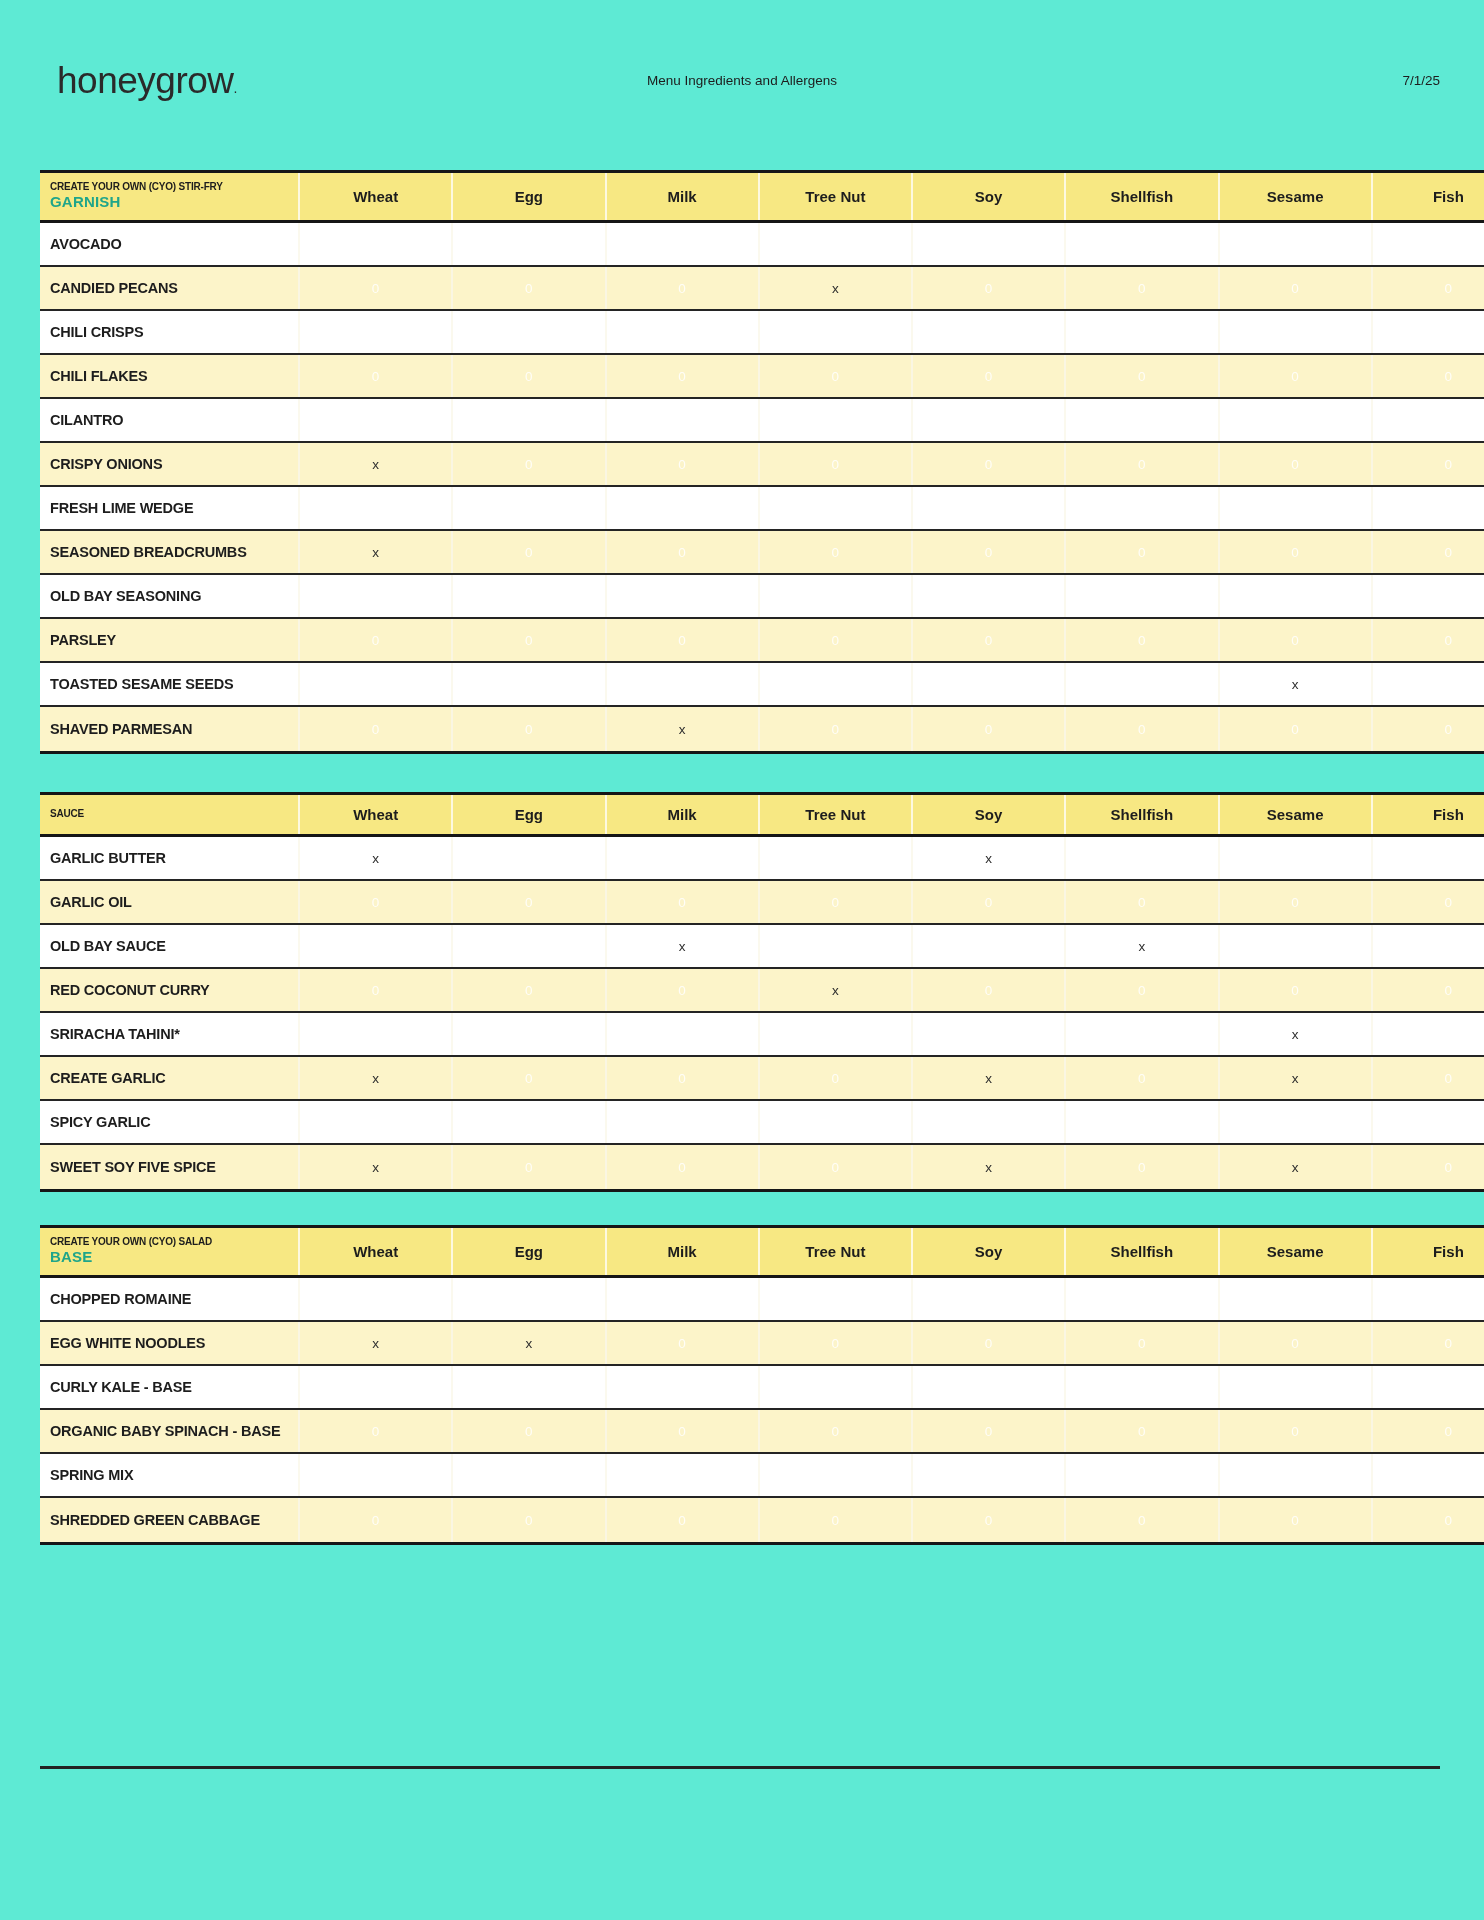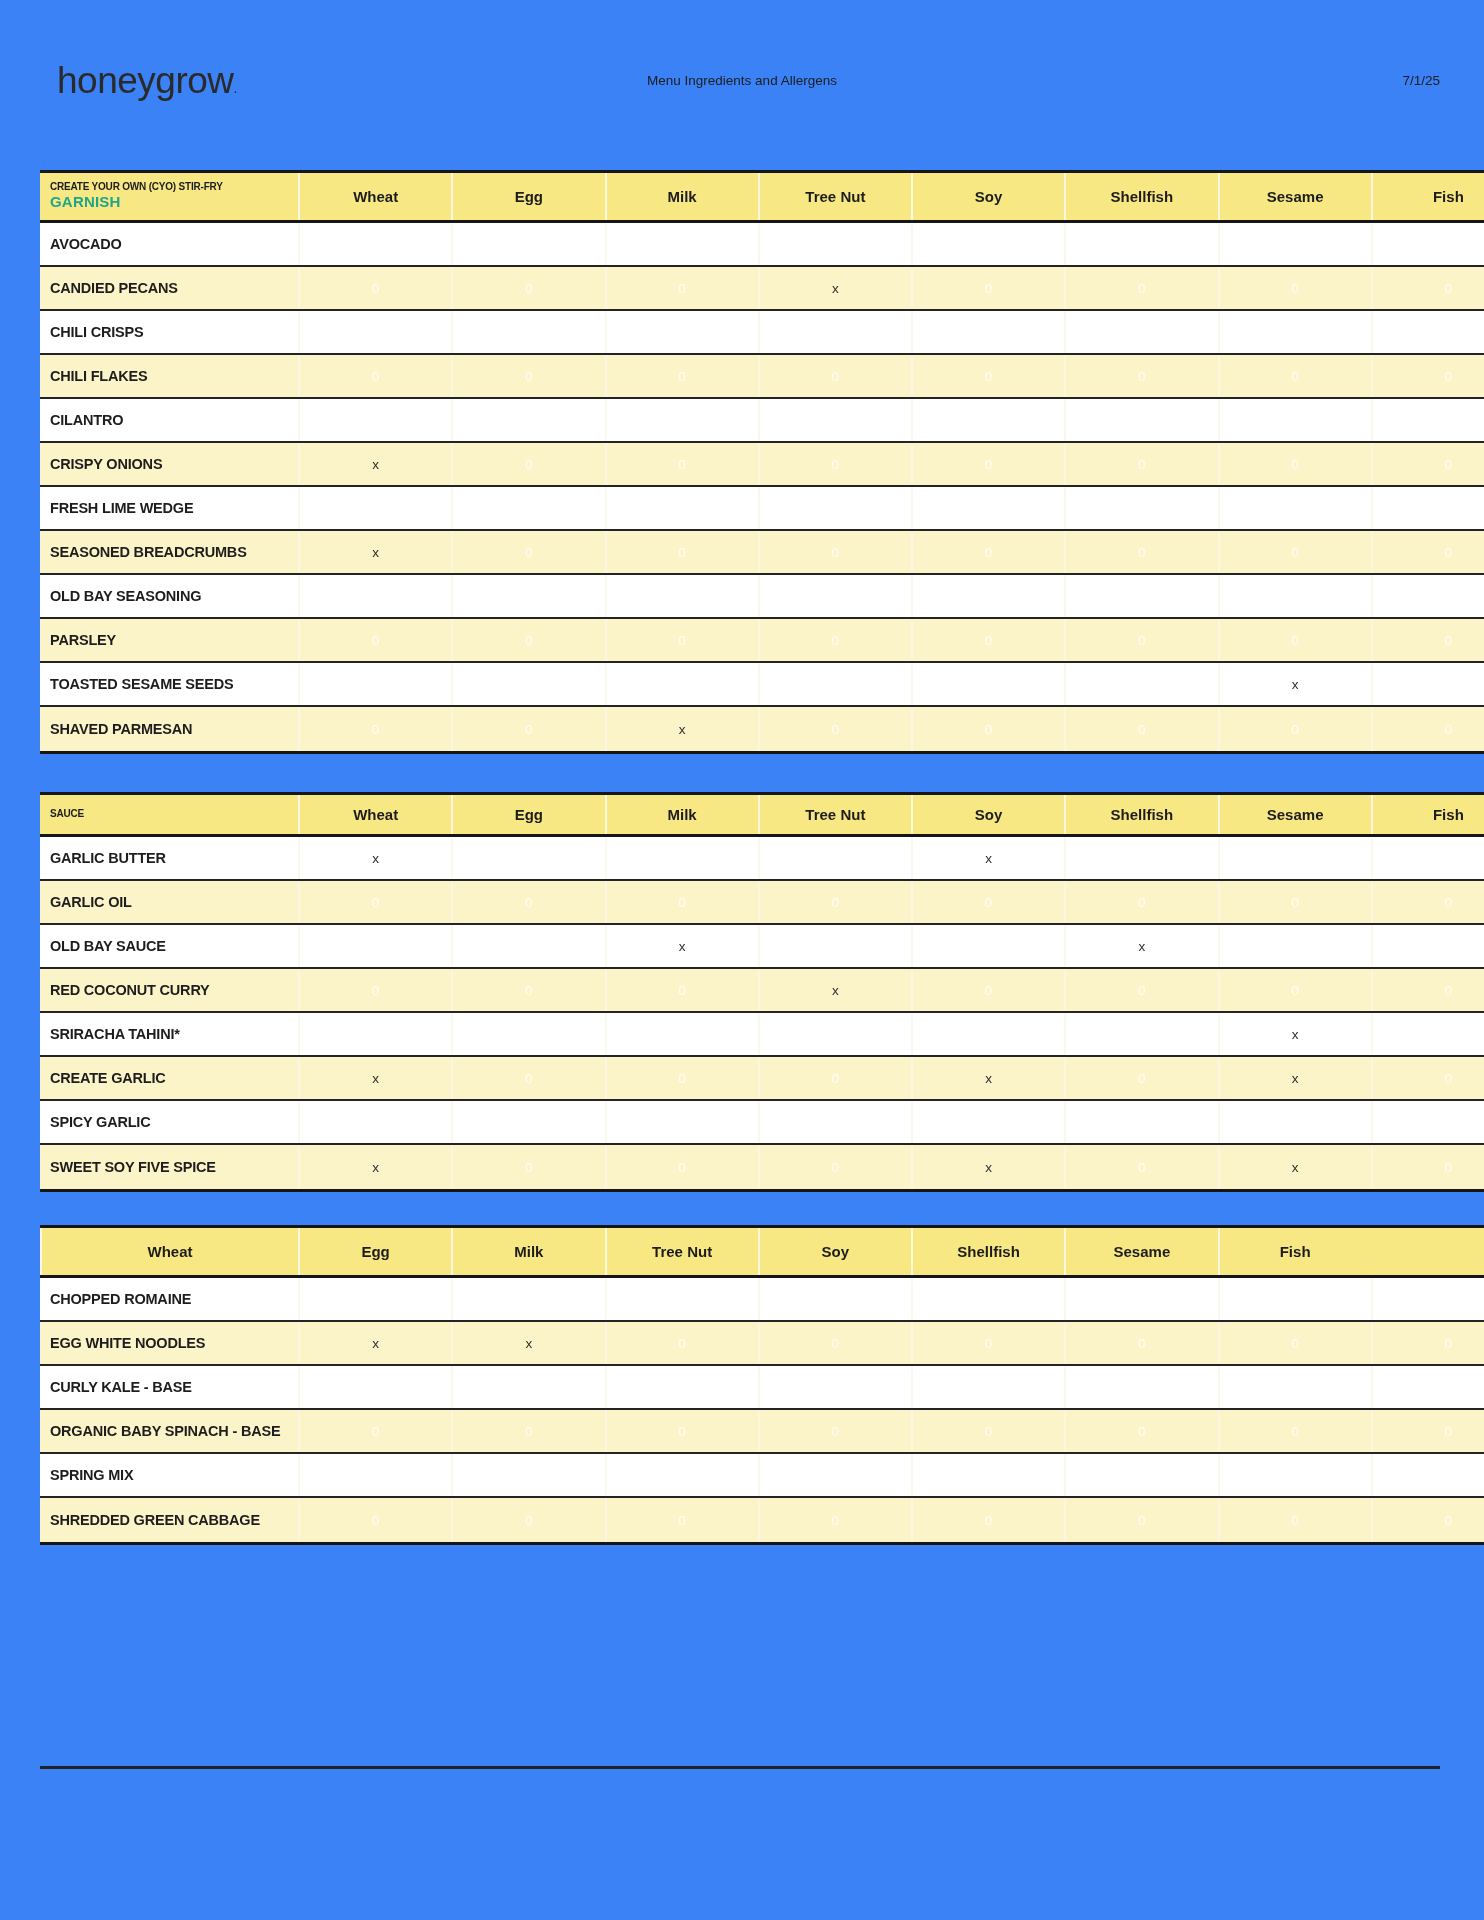--- a/index.html
+++ b/index.html
@@ -1,21 +1,21 @@
 <!DOCTYPE html>
 <html><head>
 <meta charset="utf-8">
 <style>
   * { margin:0; padding:0; box-sizing:border-box; }
   html,body { background:#ffffff; }
   body { font-family:"Liberation Sans", sans-serif; }
   .page {
     position:relative;
     width:1484px; height:1920px;
-    background:#3b82f6;
+    background:#5eead4;
     overflow:hidden;
   }
   
   .logo {
     position:absolute; left:57px; top:60px;
     font-size:37px; font-weight:normal;
     letter-spacing:-0.5px; color:#2a2a2a;
   }
   .logo .logo-dot { font-size:14px; }
   .doc-title {
@@ -328,20 +328,24 @@
         <div class="cell mark-zero">0</div>
         <div class="cell mark-x">x</div>
         <div class="cell mark-zero">0</div>
         <div class="cell mark-x">x</div>
         <div class="cell mark-zero">0</div>
       </div>
     </div>
 
   <div class="content tbl t3">
     <div class="thead two-line">
+      <div class="tcell-title">
+        <div class="t-title">CREATE YOUR OWN (CYO) SALAD</div>
+        <div class="t-subtitle">BASE</div>
+      </div>
     <div class="hcell">Wheat</div>
         <div class="hcell">Egg</div>
         <div class="hcell">Milk</div>
         <div class="hcell">Tree Nut</div>
         <div class="hcell">Soy</div>
         <div class="hcell">Shellfish</div>
         <div class="hcell">Sesame</div>
         <div class="hcell">Fish</div>
       </div>
   <div class="trow">

